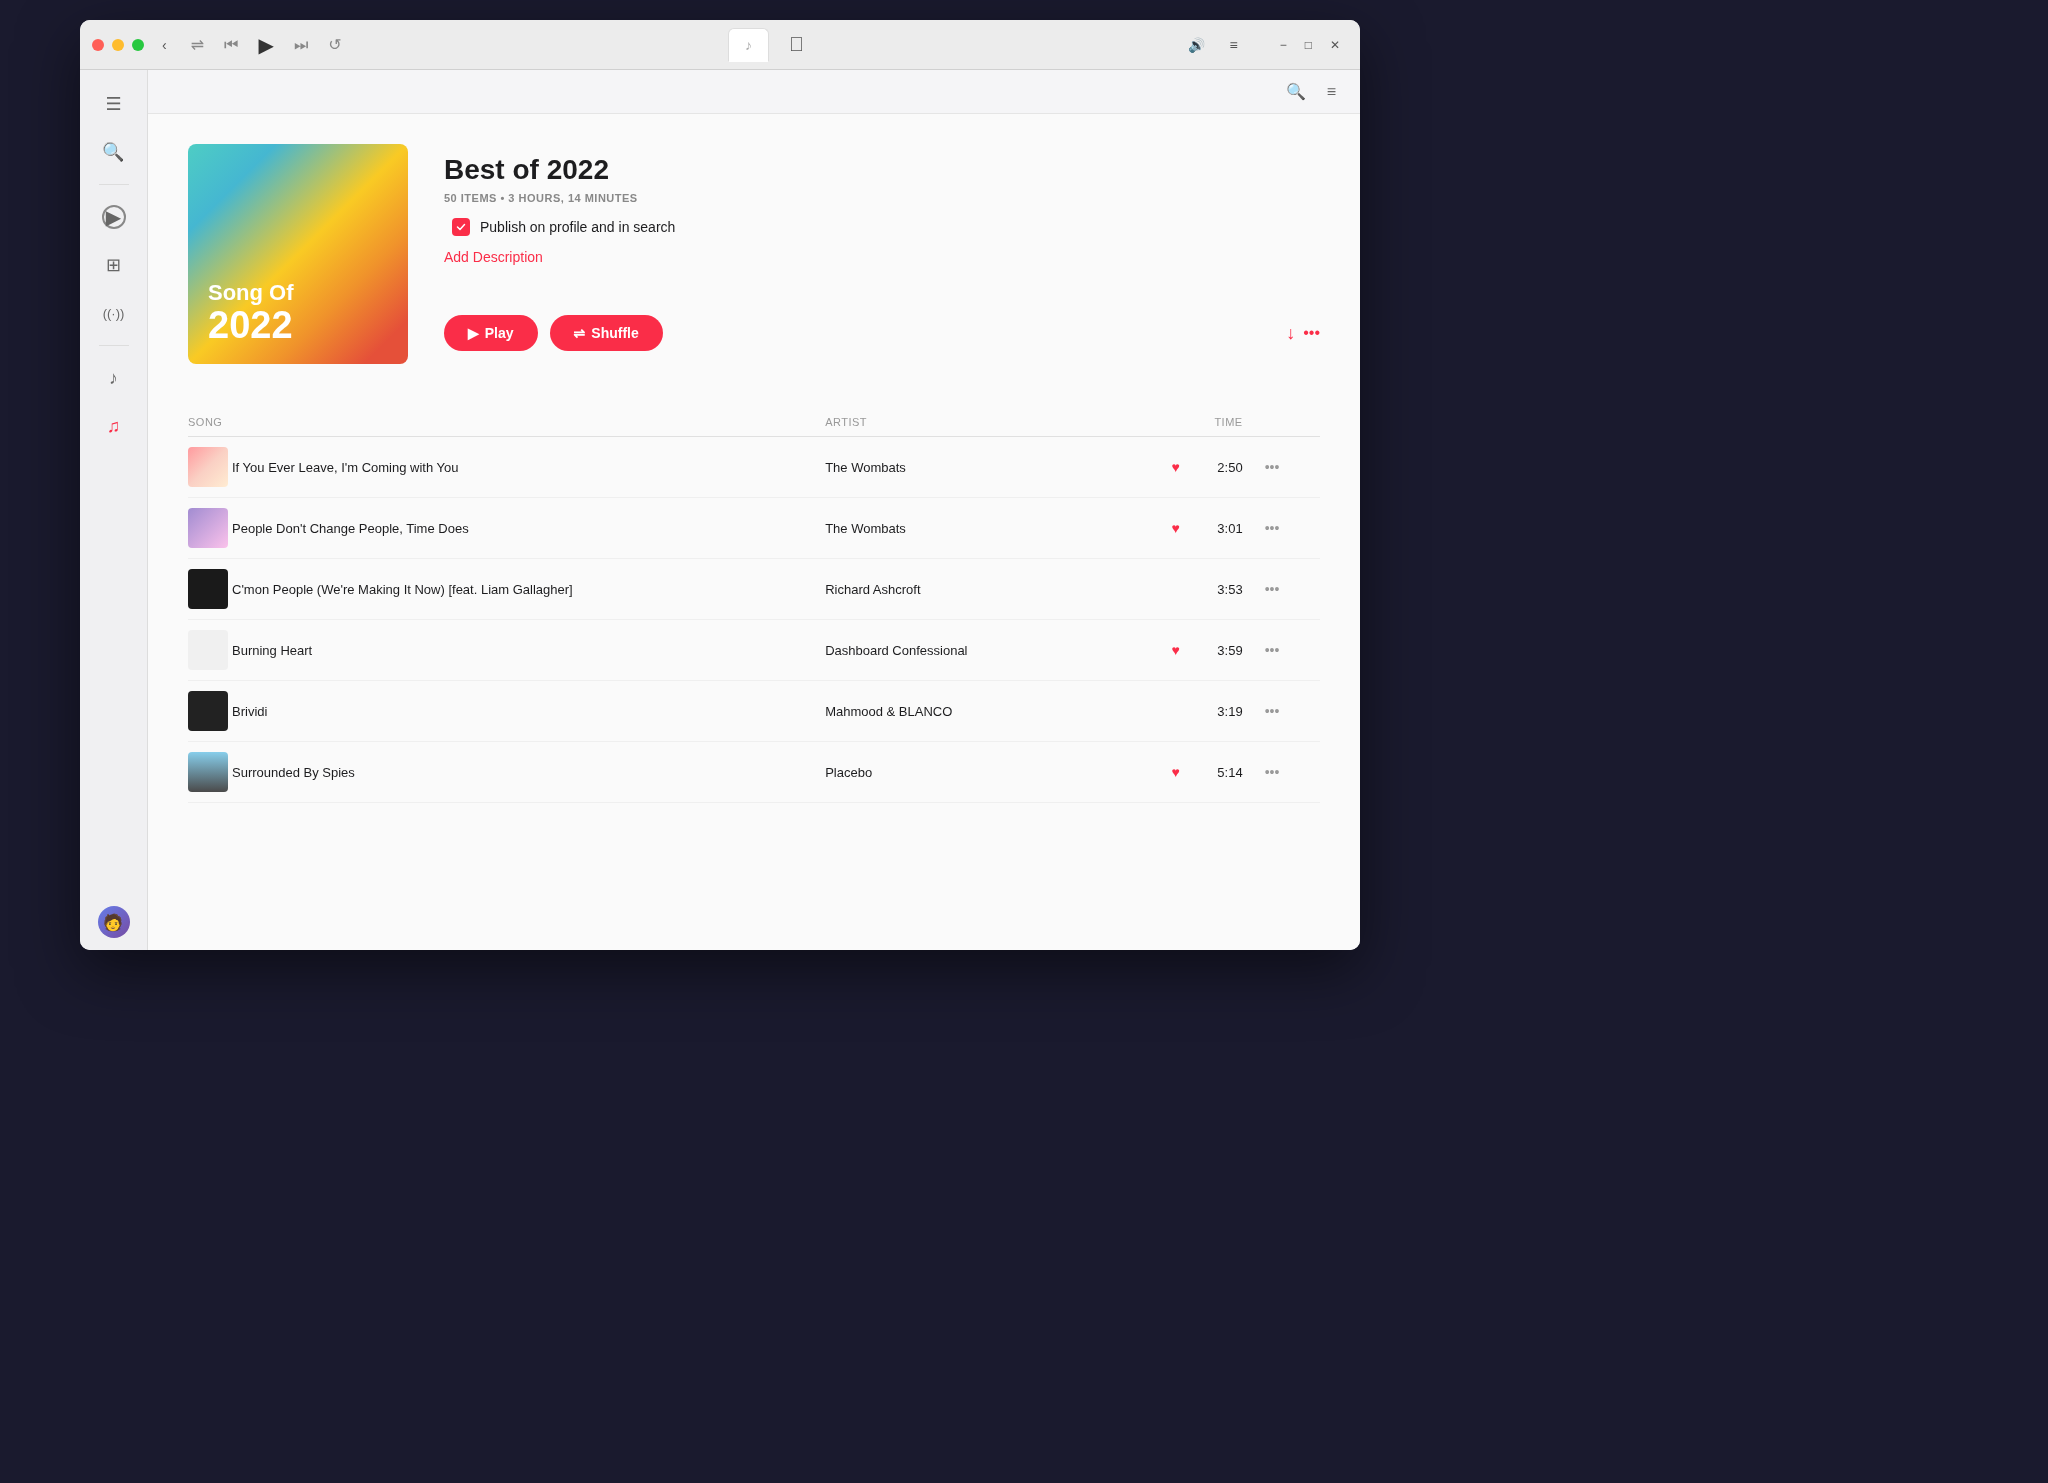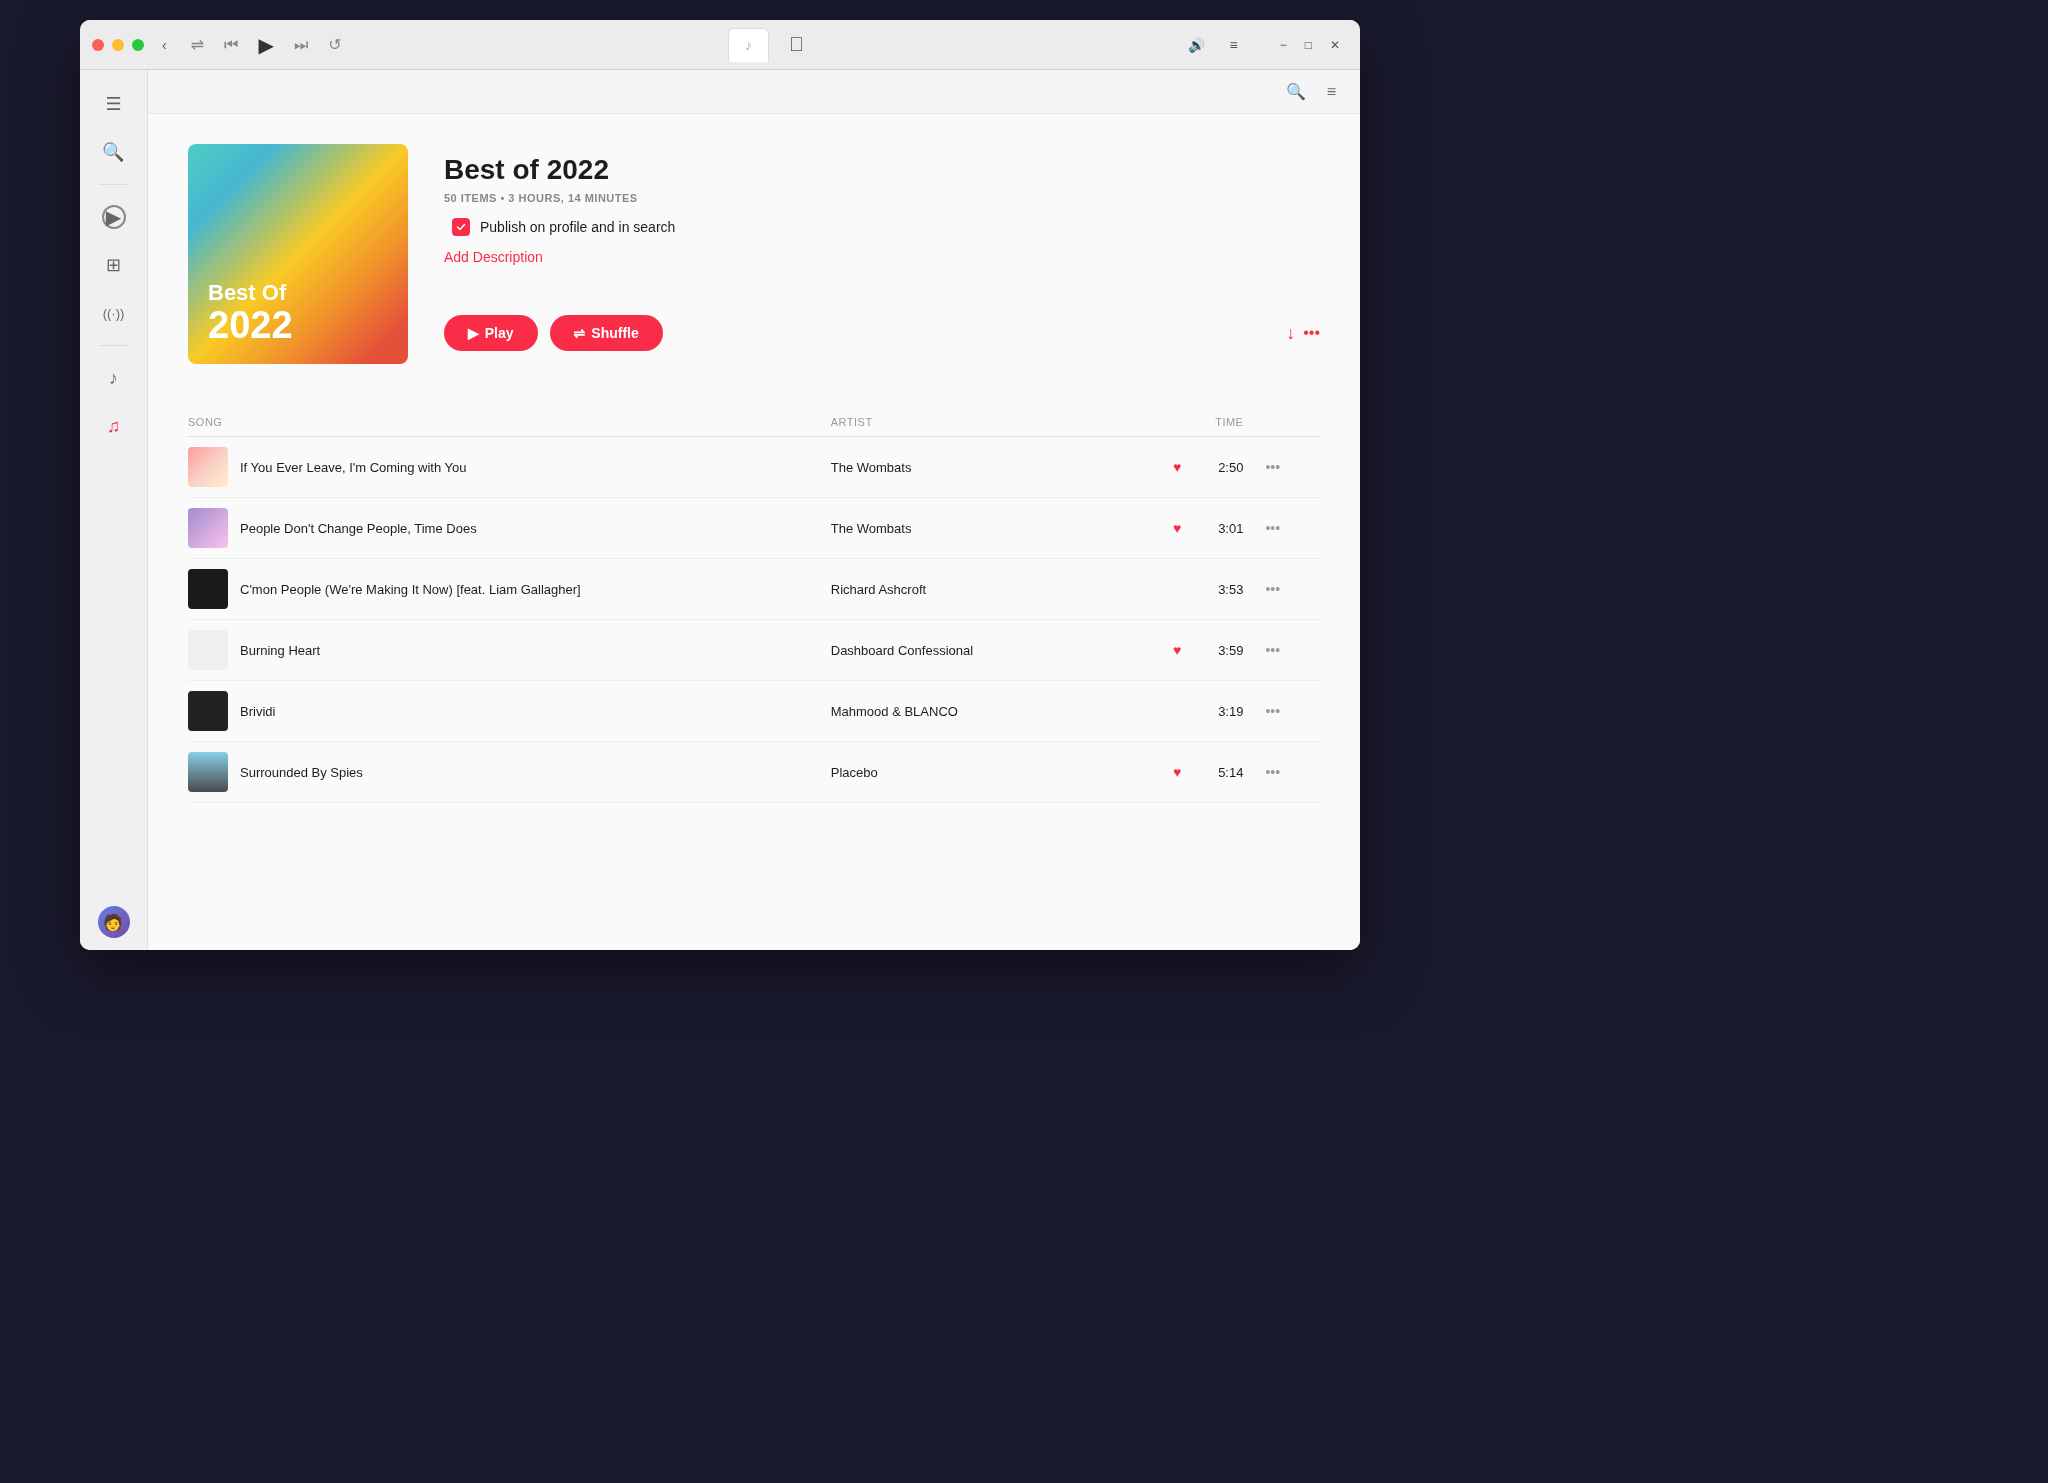--- a/index.html
+++ b/index.html
@@ -379,21 +379,21 @@
 
     .track-table td {
       padding: 10px 8px 10px 0;
       font-size: 13px;
       color: #1d1d1f;
     }
 
     .song-cell {
       display: flex;
       align-items: center;
-      gap: 12px;
+      gap: 4px;
     }
 
     .track-art {
       width: 40px;
       height: 40px;
       border-radius: 4px;
       overflow: hidden;
       flex-shrink: 0;
       background: #ddd;
     }
@@ -544,21 +544,21 @@
         <button class="toolbar-search">🔍</button>
         <button class="toolbar-list">≡</button>
       </div>
 
       <div class="scroll-content">
 
         <div class="playlist-header">
           <div class="playlist-art">
             <div class="playlist-art-gradient">
               <div class="playlist-art-text">
-                <span class="best-of">Best Of</span>
+                <span class="best-of">Song Of</span>
                 <span class="year">2022</span>
               </div>
             </div>
           </div>
 
           <div class="playlist-info">
             <h1 class="playlist-title">Best of 2022</h1>
             <p class="playlist-meta">50 ITEMS • 3 HOURS, 14 MINUTES</p>
 
             <div class="publish-row">

